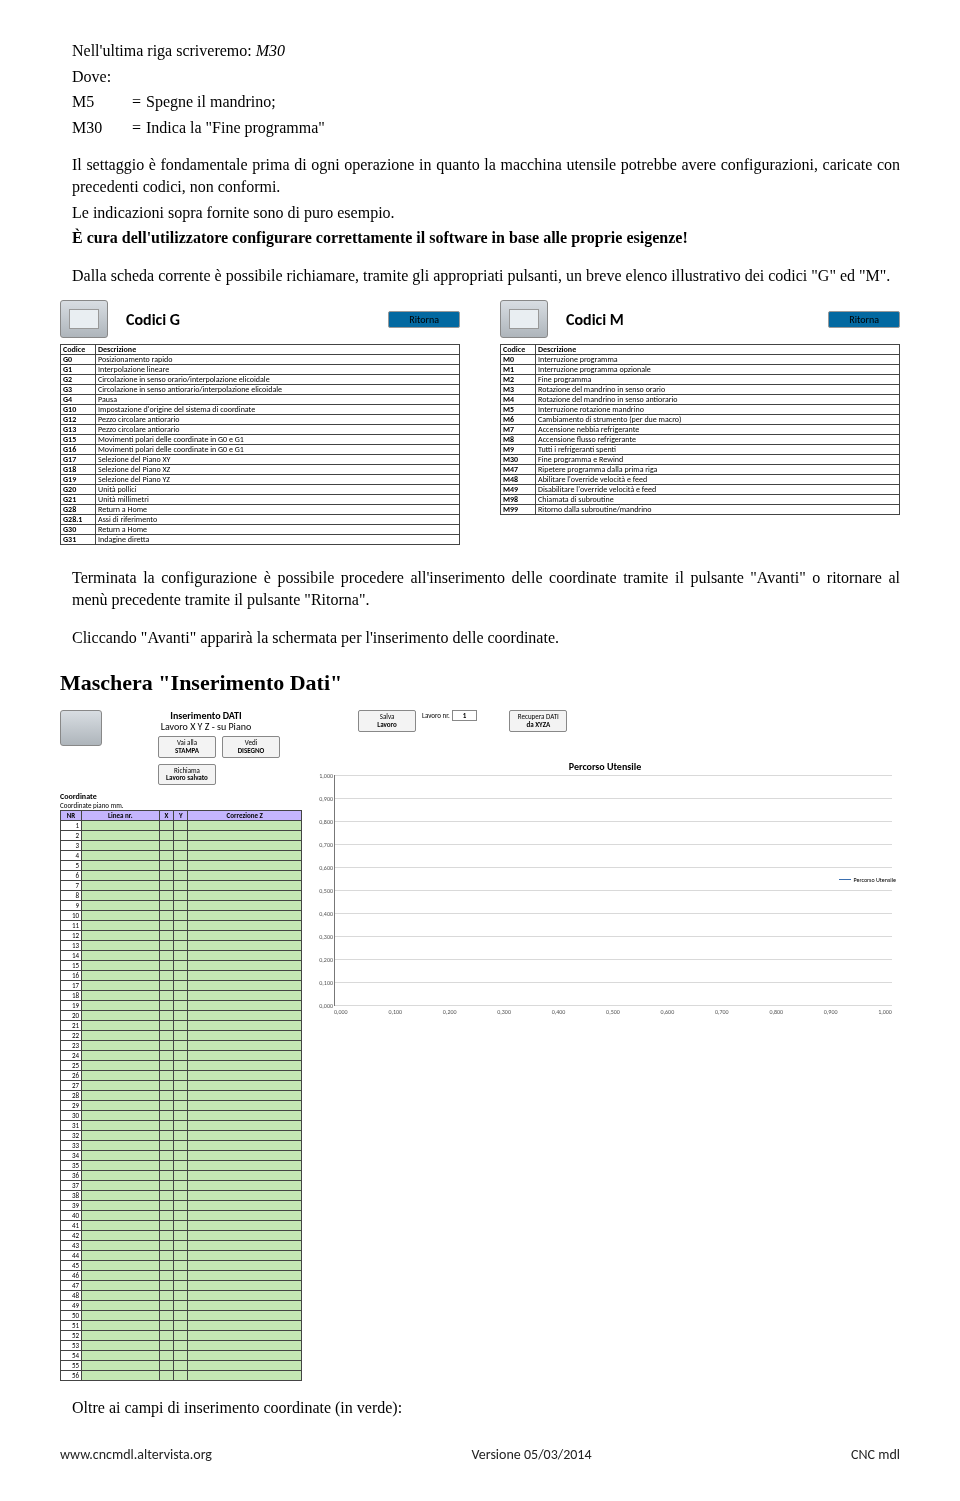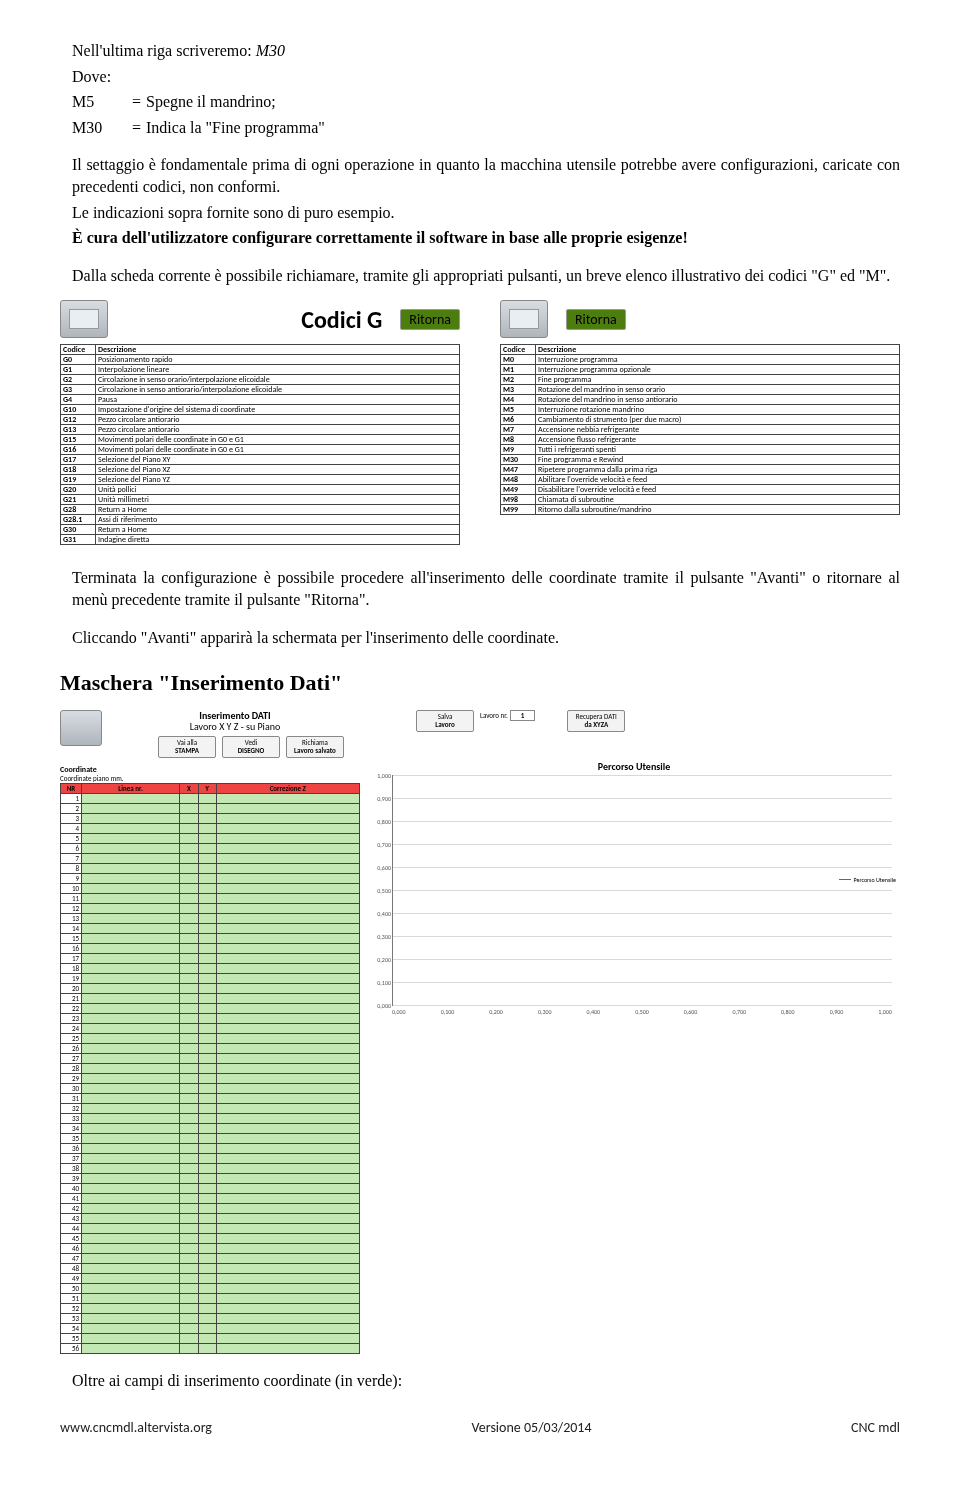--- a/index.html
+++ b/index.html
@@ -18,41 +18,41 @@
   .justify { text-align: justify; }
   .def-row { display: flex; }
   .def-code { width: 60px; }
   .def-eq { width: 14px; }
 
   .thumbs { display: flex; gap: 40px; margin: 14px 0 22px 0; }
   .thumb-col { flex: 1; }
   .thumb-head { display: flex; align-items: center; gap: 18px; margin-bottom: 6px; }
   .cnc-icon { width: 46px; height: 36px; background: linear-gradient(#d8dde2,#aeb5bb); border: 1px solid #888; border-radius: 3px; position: relative; }
   .cnc-icon::after{content:"";position:absolute;left:8px;top:8px;right:8px;bottom:8px;border:1px solid #999;background:#e9eef2;}
-  .thumb-title { font-family: Calibri, Arial, sans-serif; font-size: 24px; font-weight: bold; flex:1; text-align:right;}
-  .ritorna-btn { font-family: Calibri, Arial, sans-serif; font-size: 14px; padding: 1px 8px; border: 1px solid #999; background: #4d7c0f; border-radius: 2px; }
+  .thumb-title { font-family: Calibri, Arial, sans-serif; font-size: 16px; font-weight: bold; flex:1; text-align:left;}
+  .ritorna-btn { font-family: Calibri, Arial, sans-serif; font-size: 10px; padding: 1px 20px; border: 1px solid #999; background: #0369a1; border-radius: 2px; }
   .mini-table { width: 100%; border-collapse: collapse; font-family: Calibri, Arial, sans-serif; font-size: 8px; }
   .mini-table th, .mini-table td { border: 1px solid #444; padding: 0 2px; text-align: left; height: 9px; line-height: 9px; overflow:hidden; white-space:nowrap;}
   .mini-table th { font-weight: bold; background:#fff;}
   .mini-table td.code { width: 26px; font-weight: bold;}
   
   h2.maschera { font-family: "Times New Roman", serif; font-size: 22px; font-weight: bold; margin: 22px 0 14px 0;}
 
   .ins-dati { border: 0; font-family: Calibri, Arial, sans-serif; font-size: 8px; display:flex; gap:8px;}
-  .ins-left { width: 300px;}
+  .ins-left { width: 242px;}
   .ins-right { flex:1; }
   .ins-topbuttons { display:flex; flex-wrap:wrap; gap:6px; align-items:flex-start; margin-bottom:4px;padding-left:48px;}
   .ins-icon { width:40px;height:34px;background:linear-gradient(#d8dde2,#aeb5bb);border:1px solid #888;border-radius:3px;}
   .ins-title-block{ text-align:center; font-weight:bold; font-size:10px; line-height:1.1;}
   .mini-btn { border:1px solid #888; background:#f3f3f3; padding:2px 4px; font-size:7px; text-align:center; line-height:1.1; border-radius:2px; min-width:48px;}
   .mini-btn .b { font-weight:bold; display:block;}
   .coord-header { font-weight:bold; font-size:8px; margin-top:2px;}
   .coord-table { width:100%; border-collapse:collapse; }
   .coord-table th, .coord-table td { border:1px solid #444; height:8px; padding:0; font-size:7px; text-align:center;}
-  .coord-table th { background:#ef4444; font-weight:bold;}
+  .coord-table th { background:#c4b5fd; font-weight:bold;}
   .coord-table td.nr { width:18px; text-align:right; padding-right:2px;}
   .coord-table td.green { background:#c4e8b4; }
   .chart-area { border:0; margin-top:28px;}
   .chart-title { font-weight:bold; font-size:10px; text-align:center; margin-bottom:2px;}
   .chart-box { border-left:1px solid #777; border-bottom:1px solid #777; height:230px; position:relative; margin:0 8px 0 24px;}
   .grid-line { position:absolute; left:0; right:0; border-top:1px solid #d9d9d9; font-size:6px;}
   .grid-label { position:absolute; left:-24px; top:-4px; width:22px; text-align:right; color:#555;}
   .xaxis { display:flex; justify-content:space-between; font-size:6px; color:#555; margin:2px 8px 0 24px;}
   .legend { position:absolute; right:-4px; top:44%; font-size:6px; display:flex; align-items:center; gap:3px;}
   .legend-sw { width:12px; height:0; border-top:1px solid #3a6fb0;}
@@ -172,20 +172,21 @@
           <tr>
             <td class="code">G31</td>
             <td>Indagine diretta</td>
           </tr>
         </tbody>
       </table>
   </div>
   <div class="thumb-col">
     <div class="thumb-head">
       <div class="cnc-icon"></div>
+      <div class="thumb-title">Codici M</div>
       <div class="ritorna-btn">Ritorna</div>
     </div>
     <table class="mini-table" id="tableM">
         <tbody>
           <tr>
             <th style="width:30px">Codice</th>
             <th>Descrizione</th>
           </tr>
           <tr>
             <td class="code">M0</td>

